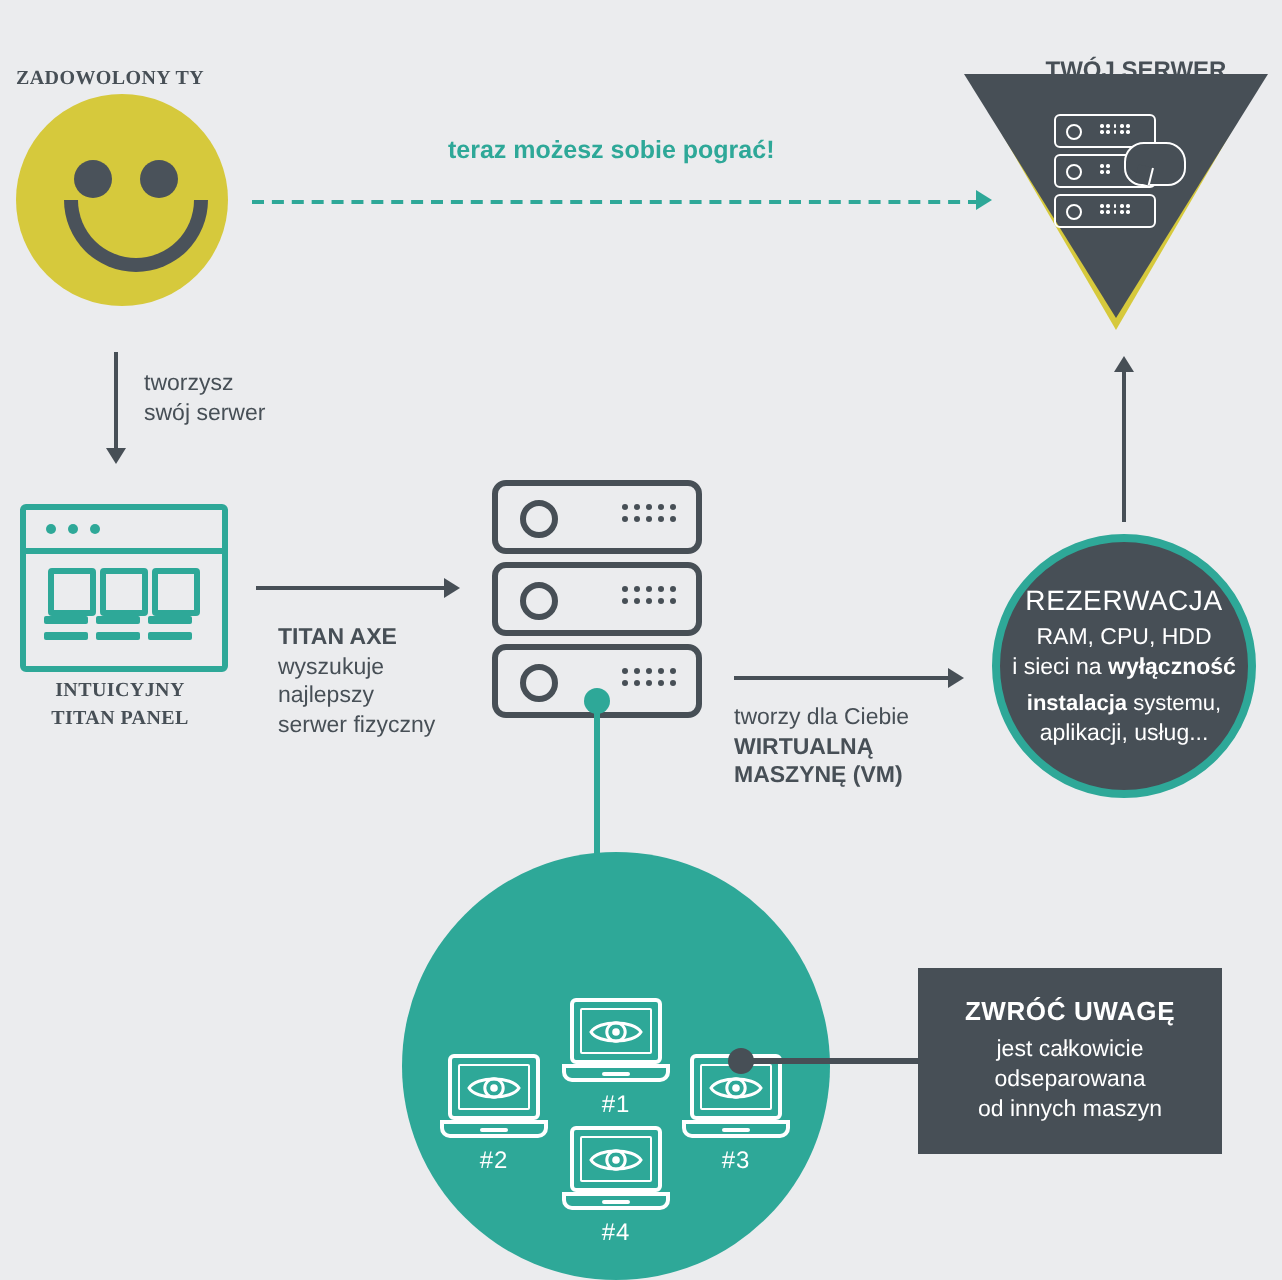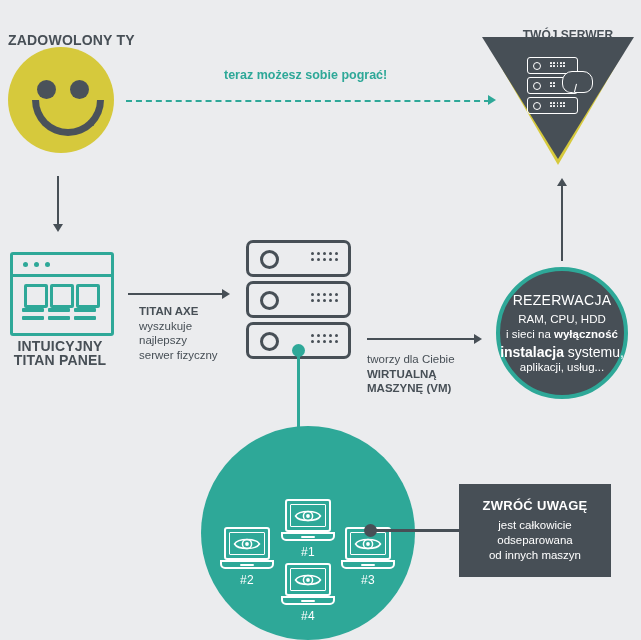--- a/index.html
+++ b/index.html
@@ -9,22 +9,22 @@
     font-family:"Liberation Sans", sans-serif;
     overflow:hidden;
     position:relative;
     color:#474f56;
   }
   .stage{position:absolute;left:0;top:0;width:641px;height:640px;}
   .abs{position:absolute;}
 
   
   .cap{
-    font-weight:bold;font-size:14px;letter-spacing:.2px;
-    color:#474f56;line-height:14px;
+    font-weight:bold;font-size:10px;letter-spacing:.2px;
+    color:#474f56;line-height:14px;font-family:Liberation Serif, serif;
   }
   .cap-lg{font-weight:bold;font-size:12px;color:#474f56;line-height:15px;}
   .body-txt{font-size:11.5px;line-height:14.5px;color:#474f56;}
   .teal-txt{color:#2ea898;font-weight:bold;font-size:12.5px;}
 
   
   .smiley{
     left:8px;top:47px;width:106px;height:106px;border-radius:50%;
     background:#d6c93c;
   }
@@ -108,21 +108,21 @@
 
   
   .circle-dark{
     left:496px;top:267px;width:132px;height:132px;border-radius:50%;
     background:#474f56;border:4px solid #2ea898;box-sizing:border-box;
     display:flex;flex-direction:column;align-items:center;justify-content:center;
     text-align:center;color:#ffffff;
   }
   .circle-dark .t1{font-weight:normal;font-size:14px;letter-spacing:.3px;margin-bottom:4px;}
   .circle-dark .t2{font-size:11.5px;line-height:15px;}
-  .circle-dark .t3{font-size:14px;line-height:15px;margin-top:3px;}
+  .circle-dark .t3{font-size:11px;line-height:15px;margin-top:3px;}
   .circle-dark b{font-weight:bold;}
 
   .circle-teal{
     left:201px;top:426px;width:214px;height:214px;border-radius:50%;
     background:#2ea898;
   }
   .vm-title{
     position:absolute;left:0;top:25px;width:100%;text-align:center;
     color:#ffffff;font-weight:bold;font-size:14px;line-height:19px;letter-spacing:.3px;
   }
@@ -264,20 +264,24 @@
     </div>
     <div class="gamepad"></div>
   </div>
 
   <div class="abs teal-txt" style="left:224px;top:68px;">teraz możesz sobie pograć!</div>
   <div class="dashed" style="left:126px;top:100px;width:364px;"></div>
   <div class="arrow-r-teal" style="left:488px;top:95px;"></div>
 
   <div class="ln-dark" style="left:57px;top:176px;width:2px;height:49px;"></div>
   <div class="arrow-d" style="left:53px;top:224px;"></div>
+  <div class="abs body-txt" style="left:72px;top:185px;">
+    <div>tworzysz</div>
+    <div>swój serwer</div>
+  </div>
 
   <div class="abs panel">
     <div class="panel-bar">
       <i style="left:10px;"></i>
       <i style="left:21px;"></i>
       <i style="left:32px;"></i>
     </div>
     <div class="panel-sq" style="left:11px;top:29px;"></div>
     <div class="panel-sq" style="left:37px;top:29px;"></div>
     <div class="panel-sq" style="left:63px;top:29px;"></div>
@@ -288,21 +292,21 @@
     <div class="panel-ln" style="left:61px;top:53px;"></div>
     <div class="panel-ln" style="left:61px;top:61px;"></div>
   </div>
   <div class="abs" style="left:0px;top:339px;width:120px;text-align:center;">
     <div class="cap">INTUICYJNY</div>
     <div class="cap">TITAN PANEL</div>
   </div>
 
   <div class="ln-dark" style="left:128px;top:293px;width:95px;height:2px;"></div>
   <div class="arrow-r" style="left:222px;top:289px;"></div>
-  <div class="abs body-txt" style="left:139px;top:304px;">
+  <div class="abs body-txt" style="left:139px;top:312px;">
     <div style="font-weight:bold;">TITAN AXE</div>
     <div>wyszukuje</div>
     <div>najlepszy</div>
     <div>serwer fizyczny</div>
   </div>
 
   <div class="abs" style="left:246px;top:240px;">
     <div class="rack-unit">
       <span class="ring"></span>
       <span class="dots">

